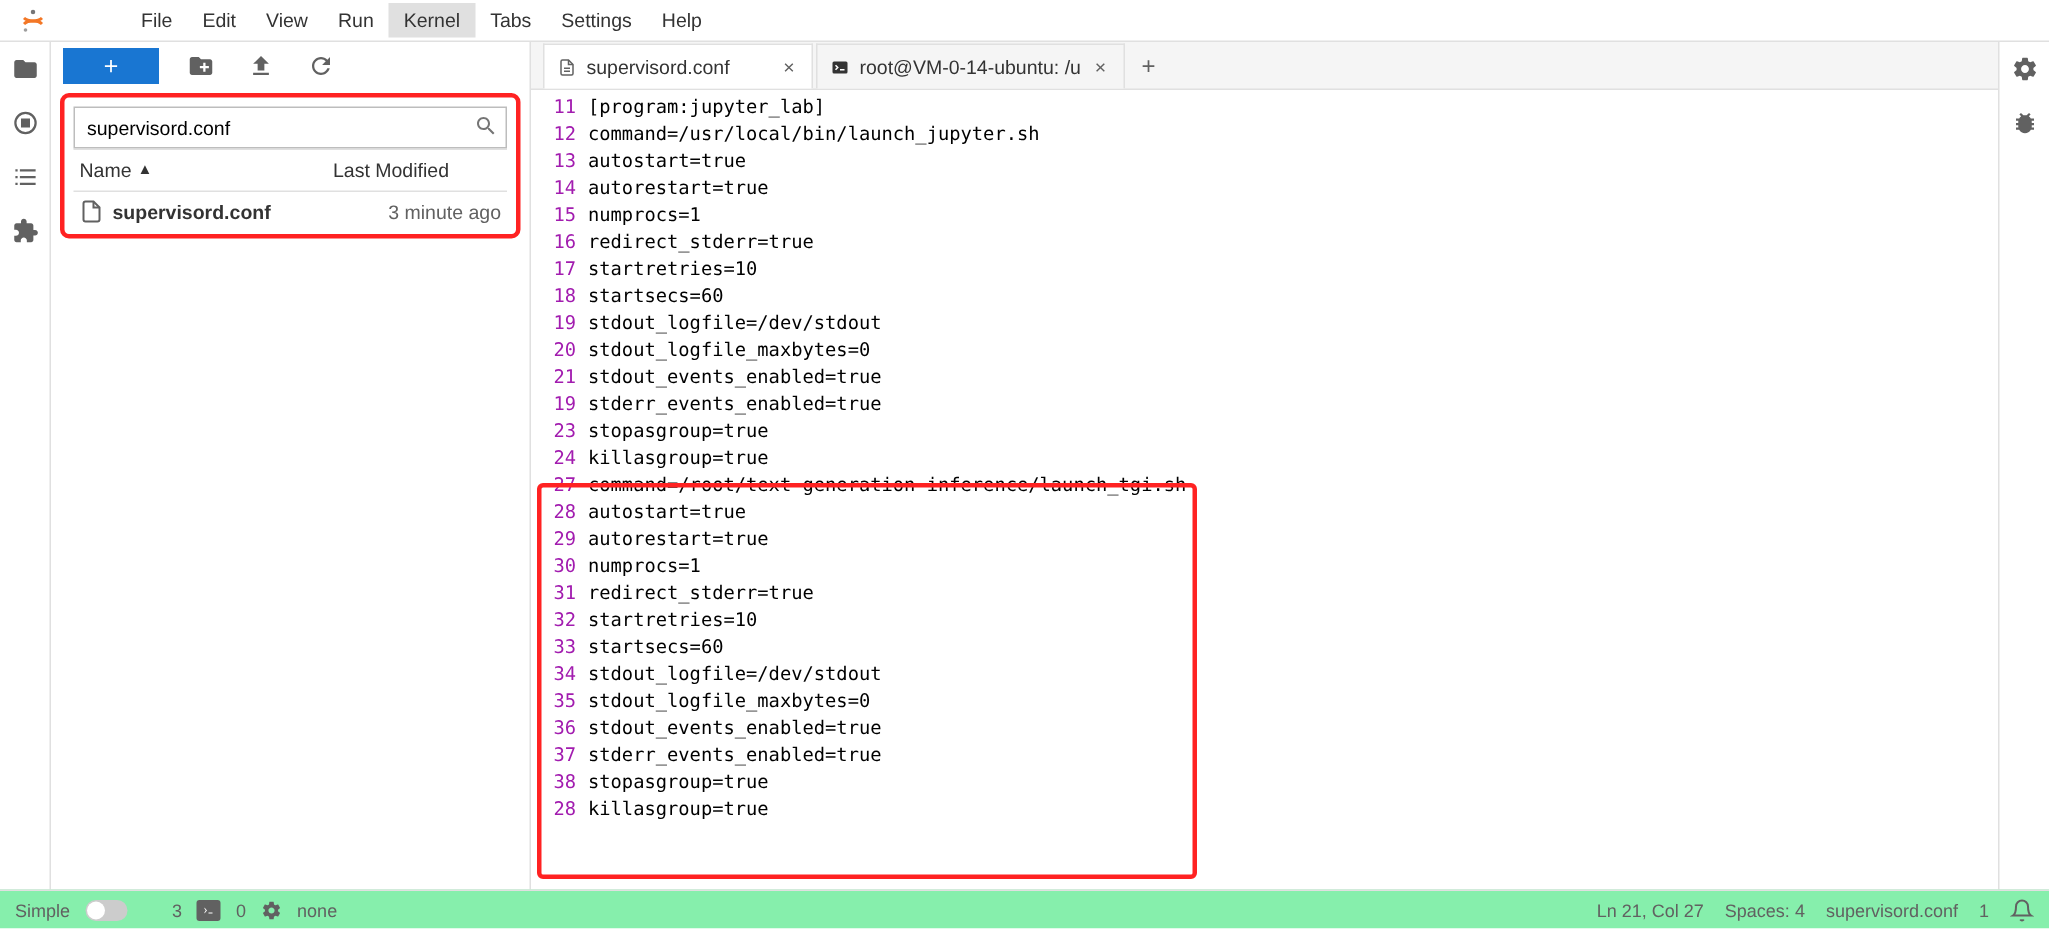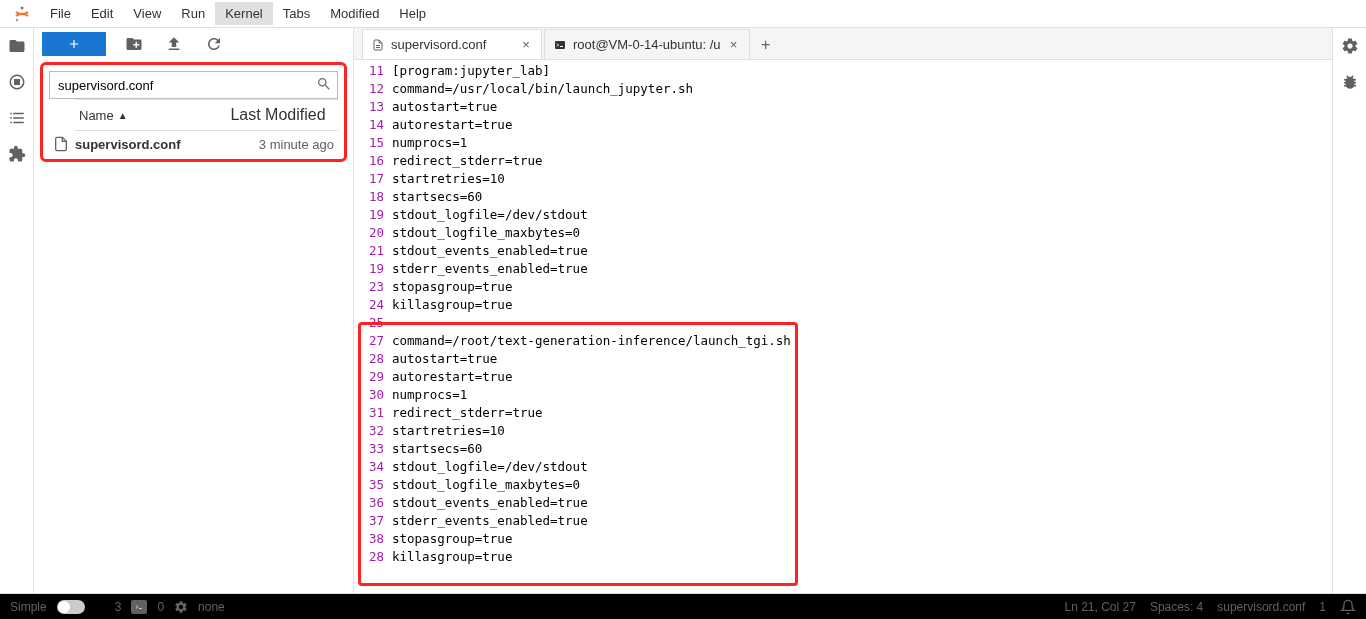--- a/index.html
+++ b/index.html
@@ -1,19 +1,19 @@
 <!DOCTYPE html>
 <html><head>
 <meta charset="utf-8">
 <style>
 * { margin: 0; padding: 0; box-sizing: border-box; }
 body { font-family: -apple-system, BlinkMacSystemFont, "Segoe UI", Helvetica, Arial, sans-serif; font-size: 13px; color: #333; background: #fff; width: 1366px; height: 619px; overflow: hidden; position: relative; }
 
 
-.menubar { height: 28px; display: flex; align-items: center; padding: 0 4px; border-bottom: 1px solid #e0e0e0; background: #fff; }
+.menubar { height: 28px; display: flex; align-items: center; padding: 0 4px; border-bottom: 1px solid #e0e0e0; background: #fff; gap: 44px; }
 .menubar .logo { width: 20px; height: 20px; margin: 0 8px; display: flex; align-items: center; justify-content: center; }
 .menubar .menu-item { padding: 4px 10px; cursor: pointer; font-size: 13px; }
 .menubar .menu-item.active { background: #e0e0e0; }
 
 
 .left-iconbar { position: absolute; left: 0; top: 28px; width: 34px; height: calc(100% - 28px - 26px); border-right: 1px solid #e0e0e0; display: flex; flex-direction: column; align-items: center; padding-top: 8px; gap: 16px; }
 .left-iconbar .icon { width: 20px; height: 20px; display: flex; align-items: center; justify-content: center; color: #616161; cursor: pointer; }
 
 
 .right-iconbar { position: absolute; right: 0; top: 28px; width: 34px; height: calc(100% - 28px - 26px); border-left: 1px solid #e0e0e0; display: flex; flex-direction: column; align-items: center; padding-top: 8px; gap: 16px; }
@@ -23,23 +23,23 @@
 .filebrowser { position: absolute; left: 34px; top: 28px; width: 320px; height: calc(100% - 28px - 26px); border-right: 1px solid #e0e0e0; display: flex; flex-direction: column; }
 .fb-toolbar { height: 32px; display: flex; align-items: center; padding: 0 8px; gap: 8px; }
 .fb-new-btn { width: 64px; height: 24px; background: #1976d2; color: #fff; border: none; display: flex; align-items: center; justify-content: center; font-size: 16px; cursor: pointer; }
 .fb-tool-icon { width: 24px; height: 24px; display: flex; align-items: center; justify-content: center; color: #616161; cursor: pointer; margin-left: 8px; }
 .fb-redbox { border: 3px solid #f22; border-radius: 6px; margin: 2px 6px; padding: 6px 6px 2px 6px; }
 .fb-search { position: relative; }
 .fb-search input { width: 100%; height: 28px; border: 1px solid #bdbdbd; padding: 0 28px 0 8px; font-size: 13px; }
 .fb-search .search-icon { position: absolute; right: 6px; top: 5px; color: #757575; }
 .fb-path { display: flex; align-items: center; padding: 8px 4px 6px 4px; color: #616161; font-size: 13px; }
 .fb-path .folder-icon { margin-right: 4px; }
-.fb-header { display: flex; border-top: 1px solid #e0e0e0; border-bottom: 1px solid #e0e0e0; margin-left: 26px; }
+.fb-header { display: flex; border-top: 1px solid #e0e0e0; border-bottom: 1px solid #e0e0e0; }
 .fb-header .col-name { flex: 1; padding: 6px 4px; font-size: 13px; display: flex; align-items: center; }
-.fb-header .col-mod { width: 120px; padding: 6px 4px; font-size: 16px; text-align: center; }
+.fb-header .col-mod { width: 120px; padding: 6px 4px; font-size: 13px; text-align: left; }
 .fb-header .sort-icon { margin-left: 4px; font-size: 10px; }
 .fb-row { display: flex; padding: 5px 4px; align-items: center; cursor: pointer; }
 .fb-row .file-icon { margin-right: 6px; color: #616161; }
 .fb-row .file-name { flex: 1; font-weight: bold; font-size: 13px; }
 .fb-row .file-mod { width: 120px; text-align: right; font-size: 13px; color: #616161; }
 
 
 .main { position: absolute; left: 354px; top: 28px; right: 34px; height: calc(100% - 28px - 26px); display: flex; flex-direction: column; }
 .tabbar { height: 32px; display: flex; align-items: flex-end; border-bottom: 1px solid #e0e0e0; background: #f5f5f5; padding-left: 8px; }
 .tab { height: 30px; display: flex; align-items: center; padding: 0 8px; border: 1px solid #e0e0e0; border-bottom: none; background: #fff; margin-right: 2px; cursor: pointer; font-size: 13px; gap: 6px; min-width: 180px; position: relative; }
@@ -51,21 +51,21 @@
 
 .editor { flex: 1; position: relative; overflow: hidden; background: #fff; font-family: "Menlo", "Consolas", "DejaVu Sans Mono", monospace; font-size: 12.5px; }
 .editor-scroll { position: absolute; inset: 0; overflow-y: scroll; }
 .editor-content { padding: 2px 0; }
 .code-line { display: flex; height: 18px; line-height: 18px; }
 .line-num { width: 38px; text-align: right; padding-right: 8px; color: #a21caf; user-select: none; }
 .line-text { flex: 1; white-space: pre; color: #000000; }
 .editor-redbox { position: absolute; border: 3px solid #f22; border-radius: 4px; pointer-events: none; }
 
 
-.statusbar { position: absolute; left: 0; right: 0; bottom: 0; height: 26px; border-top: 1px solid #e0e0e0; display: flex; align-items: center; padding: 0 10px; font-size: 12px; color: #616161; background: #000000; }
+.statusbar { position: absolute; left: 0; right: 0; bottom: 0; height: 26px; border-top: 1px solid #e0e0e0; display: flex; align-items: center; padding: 0 10px; font-size: 12px; color: #616161; background: #86efac; }
 .statusbar .sb-left { display: flex; align-items: center; gap: 10px; }
 .statusbar .sb-right { margin-left: auto; display: flex; align-items: center; gap: 14px; }
 .toggle { width: 28px; height: 14px; border-radius: 8px; background: #ccc; position: relative; }
 .toggle::after { content: ""; position: absolute; width: 12px; height: 12px; border-radius: 50%; background: #fff; top: 1px; left: 1px; }
 .term-badge { background: #616161; color: #fff; padding: 1px 4px; font-size: 10px; border-radius: 2px; display: flex; align-items: center; justify-content: center; width: 16px; height: 14px; }
 .gear-badge { color: #616161; }
 .bell-icon { color: #616161; }
 
 svg { display: block; }
 </style>
@@ -81,21 +81,21 @@
         <circle cx="4" cy="15" r="1.2" fill="#9e9e9e"></circle>
       </svg>
   </span>
   <div id="menu-items" style="display: flex;">
       <span class="menu-item">File</span>
       <span class="menu-item">Edit</span>
       <span class="menu-item">View</span>
       <span class="menu-item">Run</span>
       <span class="menu-item active">Kernel</span>
       <span class="menu-item">Tabs</span>
-      <span class="menu-item">Modified</span>
+      <span class="menu-item">Settings</span>
       <span class="menu-item">Help</span>
     </div>
 </div>
 
 <div class="left-iconbar">
   <span class="icon">
     <svg width="18" height="18" viewBox="0 0 24 24" fill="currentColor">
         <path d="M10 4H4c-1.1 0-2 .9-2 2v12c0 1.1.9 2 2 2h16c1.1 0 2-.9 2-2V8c0-1.1-.9-2-2-2h-8l-2-2z"></path>
       </svg>
   </span>
@@ -265,24 +265,20 @@
           </div>
           <div class="code-line">
             <span class="line-num">23</span>
             <span class="line-text">stopasgroup=true</span>
           </div>
           <div class="code-line">
             <span class="line-num">24</span>
             <span class="line-text">killasgroup=true</span>
           </div>
           <div class="code-line">
-            <span class="line-num">25</span>
-            <span class="line-text"></span>
-          </div>
-          <div class="code-line">
             <span class="line-num">27</span>
             <span class="line-text">command=/root/text-generation-inference/launch_tgi.sh</span>
           </div>
           <div class="code-line">
             <span class="line-num">28</span>
             <span class="line-text">autostart=true</span>
           </div>
           <div class="code-line">
             <span class="line-num">29</span>
             <span class="line-text">autorestart=true</span>

